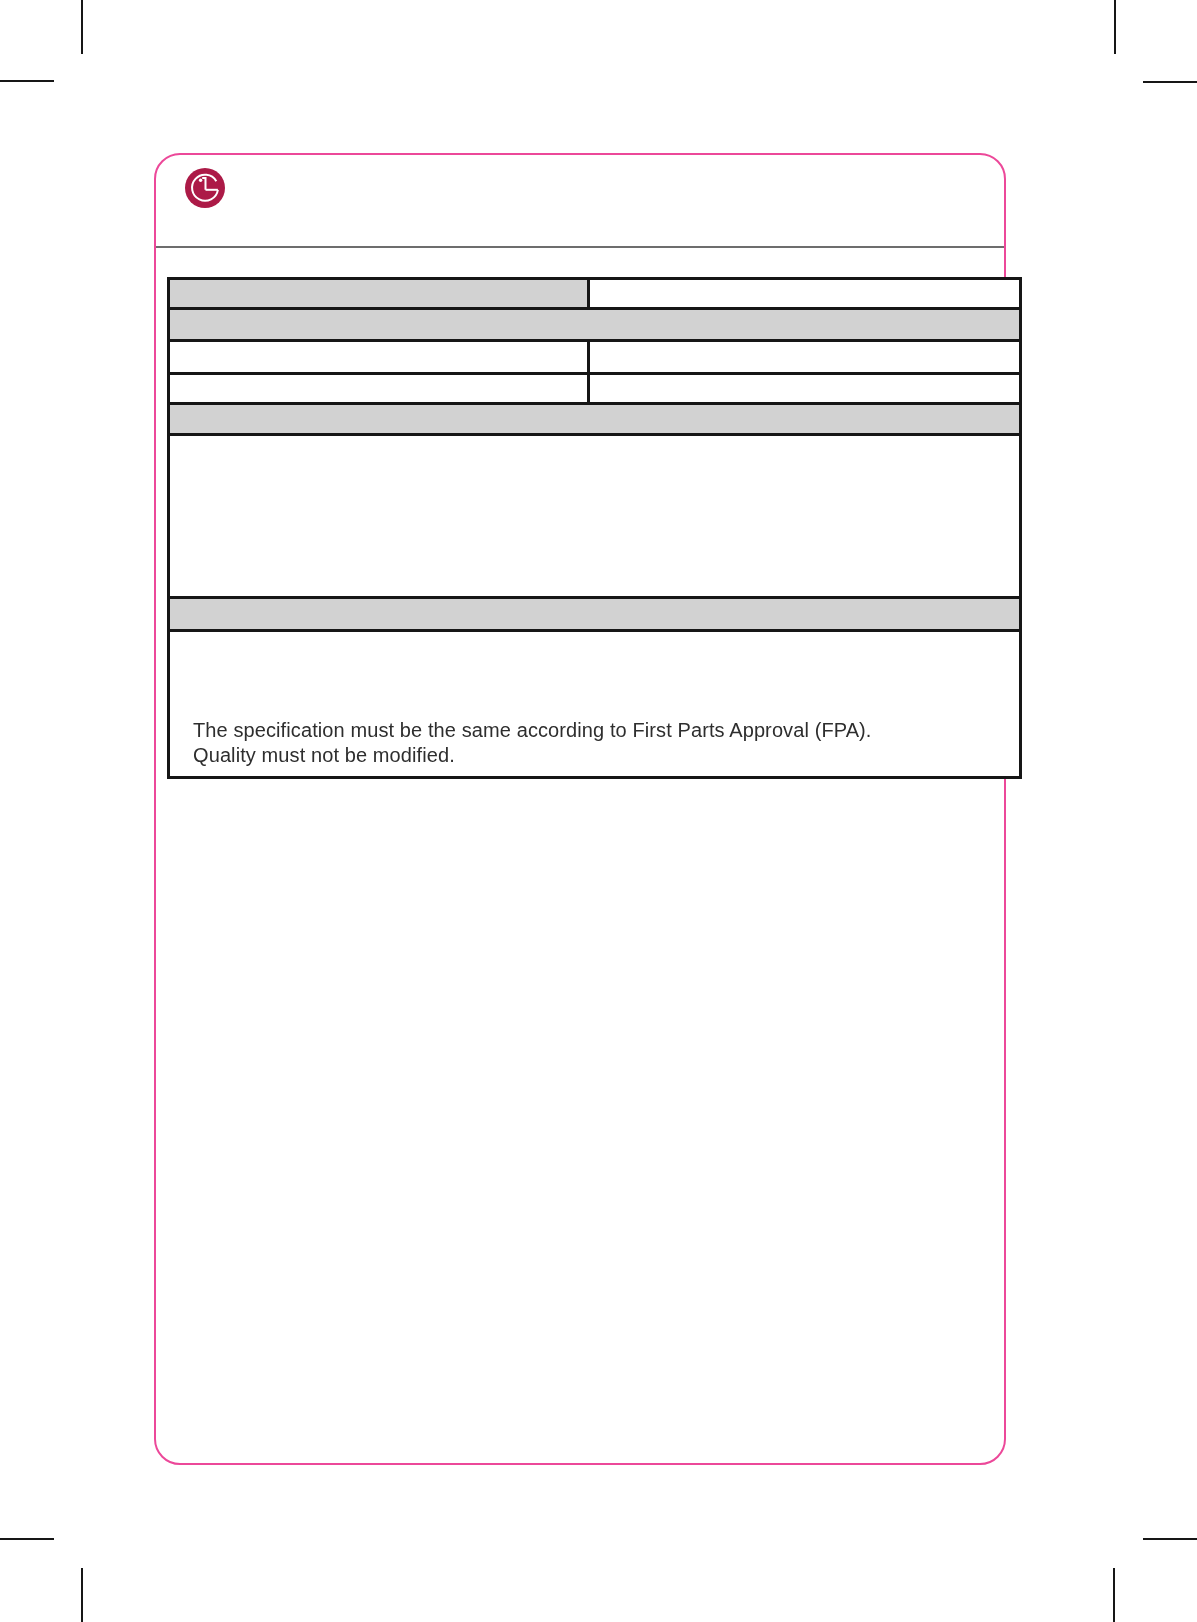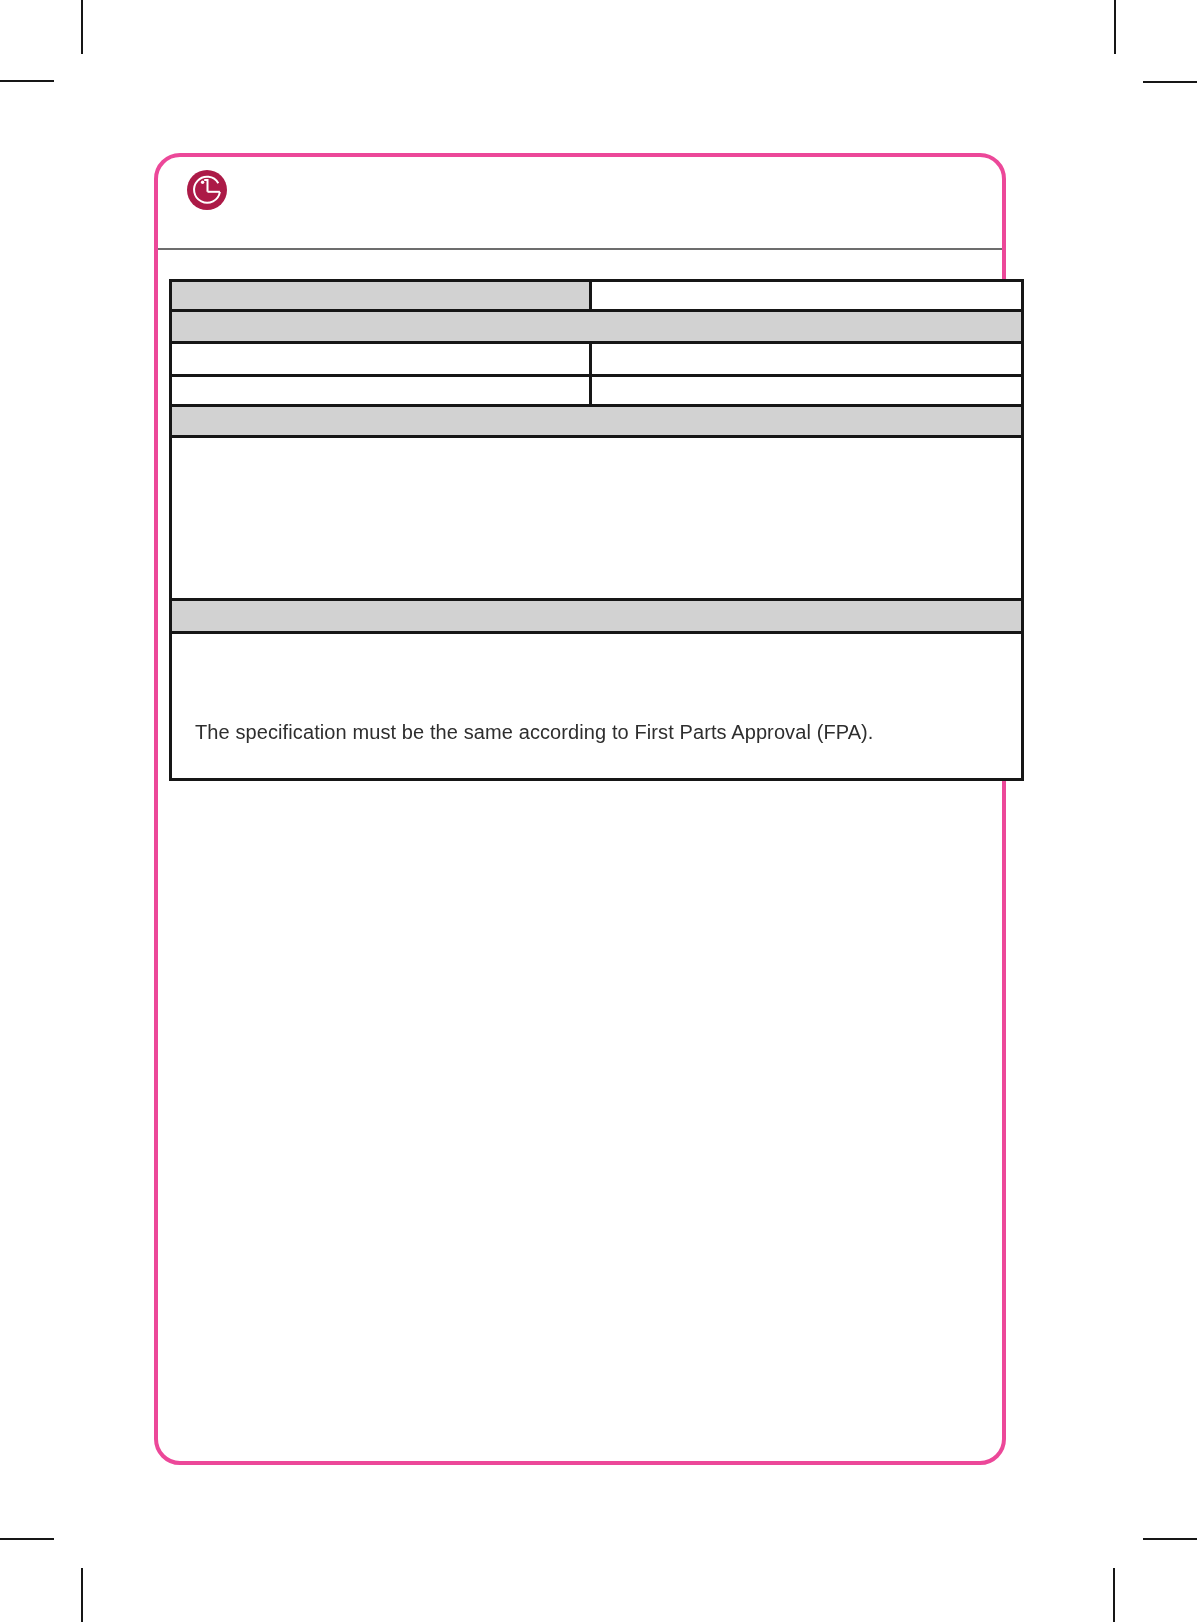--- a/index.html
+++ b/index.html
@@ -27,21 +27,21 @@
   .crop.br-h { left: 1143px; top: 1538px; }
   .crop.br-v { left: 1113px; top: 1568px; }
 
   
   .page {
     position: absolute;
     left: 154px;
     top: 153px;
     width: 852px;
     height: 1312px;
-    border: 4px solid #ec4899;
+    border: 2px solid #ec4899;
     border-radius: 26px;
     background: #ffffff;
   }
 
   .page-header {
     position: relative;
     height: 93px;
     border-bottom: 2px solid #6d6d6d;
   }
   .logo {
@@ -135,20 +135,21 @@
 
       <div class="row h-r5 fill-gray"></div>
 
       <div class="row h-r6"></div>
 
       <div class="row h-r7 fill-gray"></div>
 
       <div class="row h-r8">
         <div class="note-block">
           <div>The specification must be the same according to First Parts Approval (FPA).</div>
+          <div>Quality must not be modified.</div>
         </div>
       </div>
 
     </div>
 
   </div>
 
 </div>
 
 </body></html>

